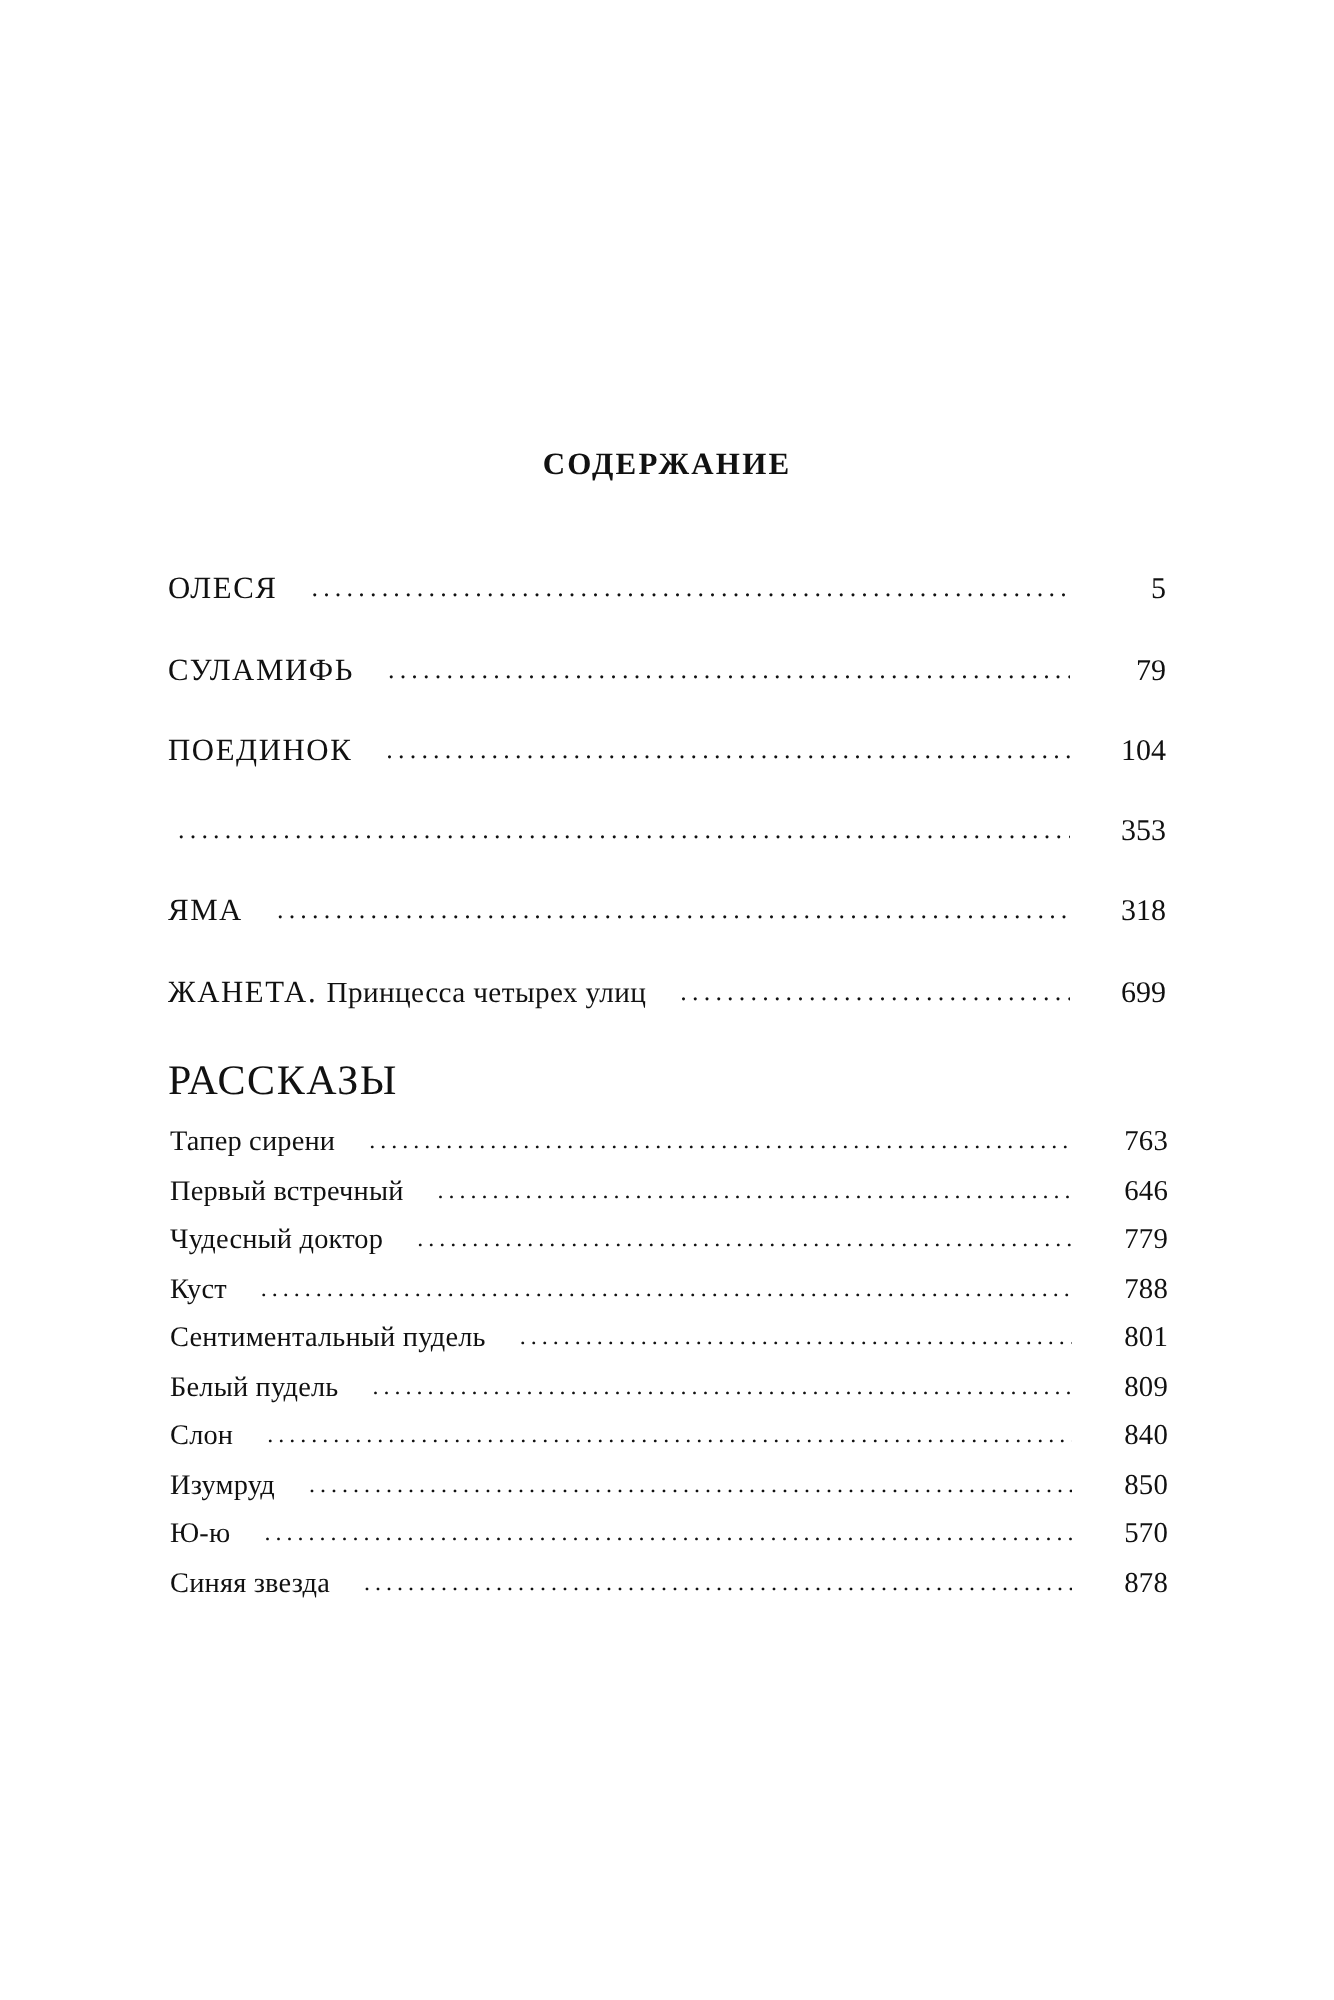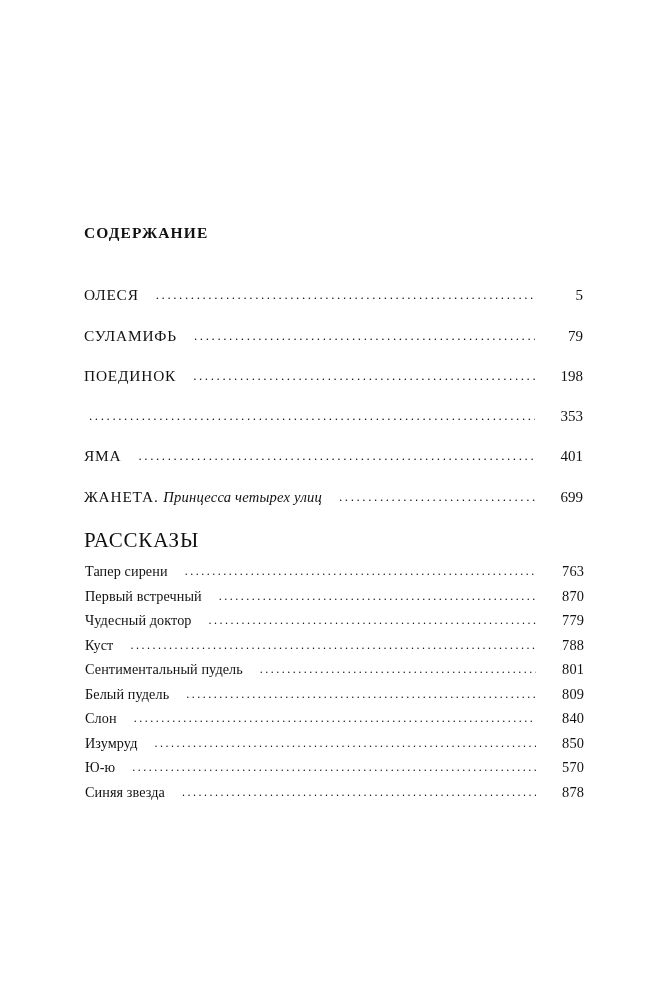--- a/index.html
+++ b/index.html
@@ -15,21 +15,21 @@
     overflow: hidden;
   }
   .page {
     position: relative;
     width: 667px;
     height: 1000px;
     box-sizing: border-box;
     padding: 0 84px;
   }
   .toc-title {
-    text-align: left;
+    text-align: center;
     font-size: 15.5px;
     letter-spacing: 1.1px;
     font-weight: bold;
     margin-top: 224px;
     margin-bottom: 0;
     text-transform: uppercase;
   }
   .toc-list {
     margin-top: 44px;
   }
@@ -68,21 +68,20 @@
     margin-bottom: 22.5px;
   }
   .entry.major .label {
     text-transform: uppercase;
   }
   .entry.major .page-num {
     font-size: 15px;
     letter-spacing: 0;
   }
   .entry.major .label .italic-sub {
-    font-style: italic;
     text-transform: none;
     letter-spacing: 0.2px;
     font-size: 14.6px;
   }
 
   
   .section-head {
     font-size: 21px;
     letter-spacing: 0.8px;
     text-transform: uppercase;
@@ -121,32 +120,32 @@
 
     <div class="entry major">
       <span class="label">СУЛАМИФЬ</span>
       <span class="leader">...................................................................................................</span>
       <span class="page-num">79</span>
     </div>
 
     <div class="entry major">
       <span class="label">ПОЕДИНОК</span>
       <span class="leader">...................................................................................................</span>
-      <span class="page-num">198</span>
+      <span class="page-num">104</span>
     </div>
 
     <div class="entry major">
       <span class="leader">...................................................................................................</span>
       <span class="page-num">353</span>
     </div>
 
     <div class="entry major">
       <span class="label">ЯМА</span>
       <span class="leader">...................................................................................................</span>
-      <span class="page-num">401</span>
+      <span class="page-num">318</span>
     </div>
 
     <div class="entry major">
       <span class="label">
         <span>ЖАНЕТА.</span>
         <span class="italic-sub">Принцесса четырех улиц</span>
       </span>
       <span class="leader">...................................................................................................</span>
       <span class="page-num">699</span>
     </div>
@@ -155,21 +154,21 @@
 
     <div class="entry story">
       <span class="label">Тапер сирени</span>
       <span class="leader">...................................................................................................</span>
       <span class="page-num">763</span>
     </div>
 
     <div class="entry story">
       <span class="label">Первый встречный</span>
       <span class="leader">...................................................................................................</span>
-      <span class="page-num">870</span>
+      <span class="page-num">646</span>
     </div>
 
     <div class="entry story">
       <span class="label">Чудесный доктор</span>
       <span class="leader">...................................................................................................</span>
       <span class="page-num">779</span>
     </div>
 
     <div class="entry story">
       <span class="label">Куст</span>

